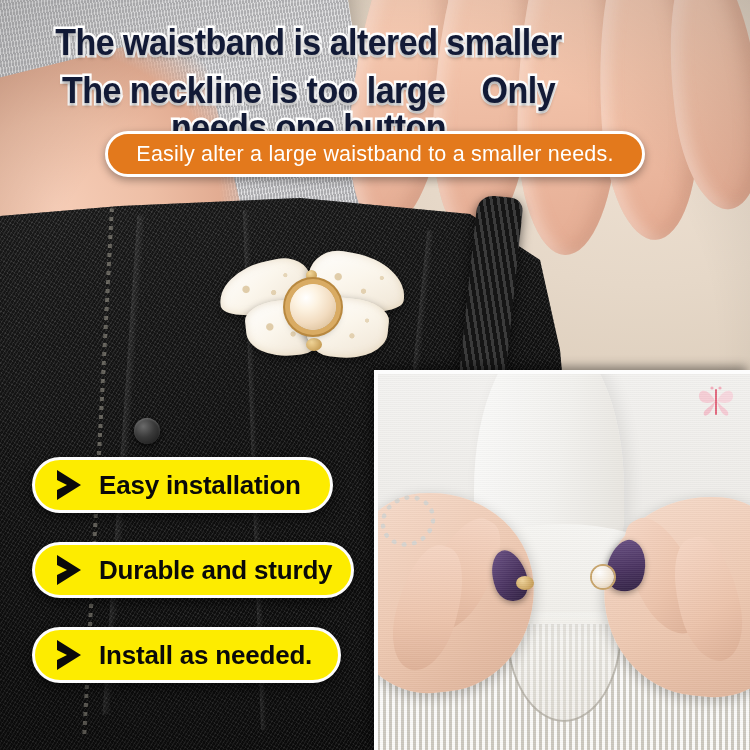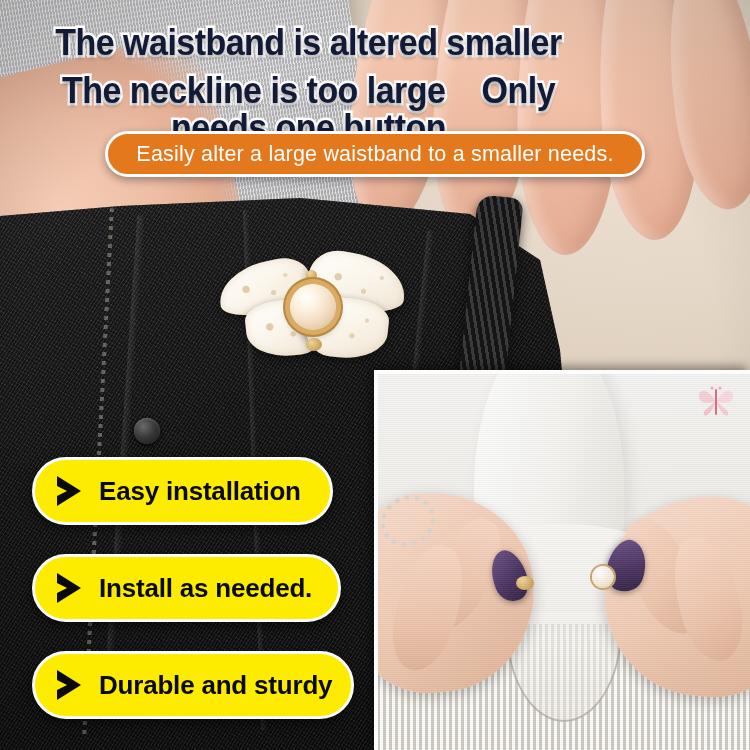--- a/index.html
+++ b/index.html
@@ -217,21 +217,21 @@
   
   .feature-list {
     position: absolute;
     left: 32px; top: 457px;
     display: flex;
     flex-direction: column;
     gap: 29px;
   }
   .feature-pill {
     box-sizing: border-box;
-    height: 68px;
+    height: 56px;
     background: #fdec00;
     border: 3px solid #fdfdfd;
     border-radius: 34px;
     display: flex;
     align-items: center;
     padding: 0 26px 0 20px;
     box-shadow: 0 4px 12px rgba(0,0,0,.55);
   }
   .pill-1 { width: 301px; }
   .pill-2 { width: 309px; }
@@ -427,32 +427,32 @@
 
   <div class="feature-list">
 
     <div class="feature-pill pill-1">
       <svg class="chev-icon" viewBox="0 0 30 34">
         <polygon points="2,2 26,17 2,32 2,22 12,17 2,12" fill="#0a0a0a"></polygon>
       </svg>
       <span class="label">Easy installation</span>
     </div>
 
+    <div class="feature-pill pill-3">
+      <svg class="chev-icon" viewBox="0 0 30 34">
+        <polygon points="2,2 26,17 2,32 2,22 12,17 2,12" fill="#0a0a0a"></polygon>
+      </svg>
+      <span class="label">Durable and sturdy</span>
+    </div>
+
     <div class="feature-pill pill-2">
       <svg class="chev-icon" viewBox="0 0 30 34">
         <polygon points="2,2 26,17 2,32 2,22 12,17 2,12" fill="#0a0a0a"></polygon>
       </svg>
       <span class="label">Install as needed.</span>
-    </div>
-
-    <div class="feature-pill pill-3">
-      <svg class="chev-icon" viewBox="0 0 30 34">
-        <polygon points="2,2 26,17 2,32 2,22 12,17 2,12" fill="#0a0a0a"></polygon>
-      </svg>
-      <span class="label">Durable and sturdy</span>
     </div>
 
   </div>
 
   <div class="inset-photo">
     <div class="inset-bg"></div>
     <div class="mannequin-neck"></div>
     <div class="mannequin-chest"></div>
     <div class="knit-top"></div>
     <div class="neck-opening"></div>

